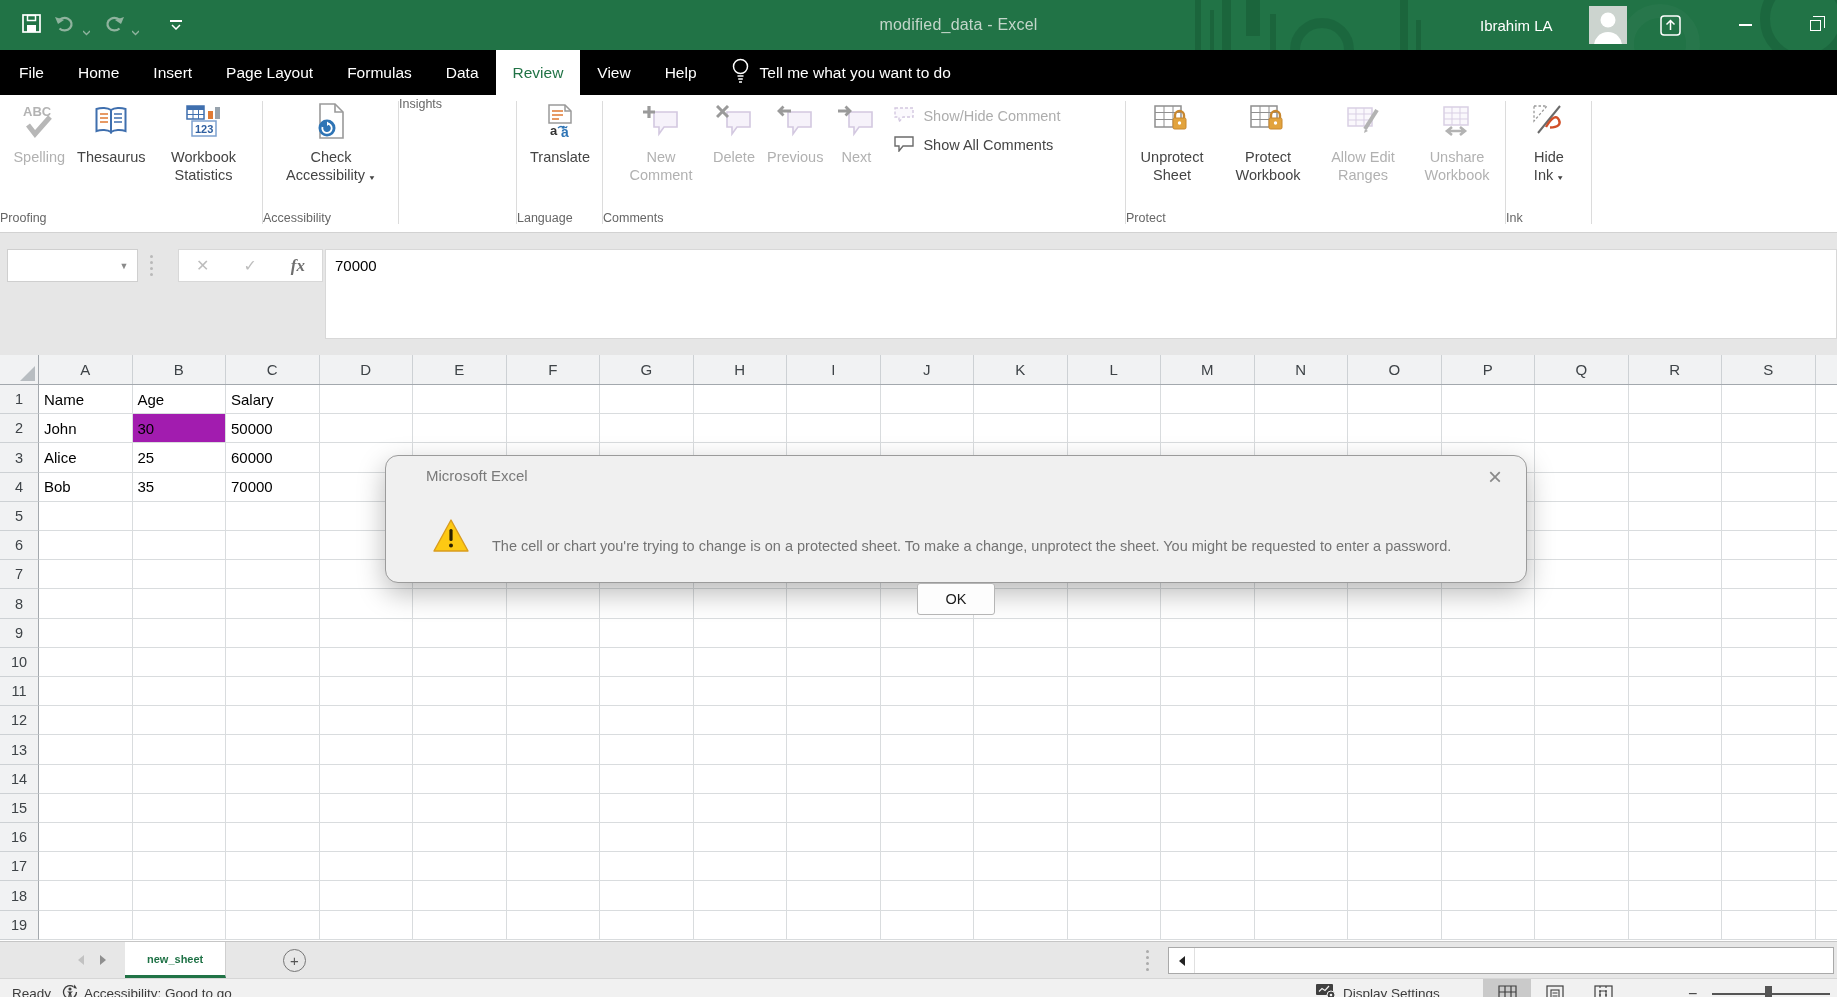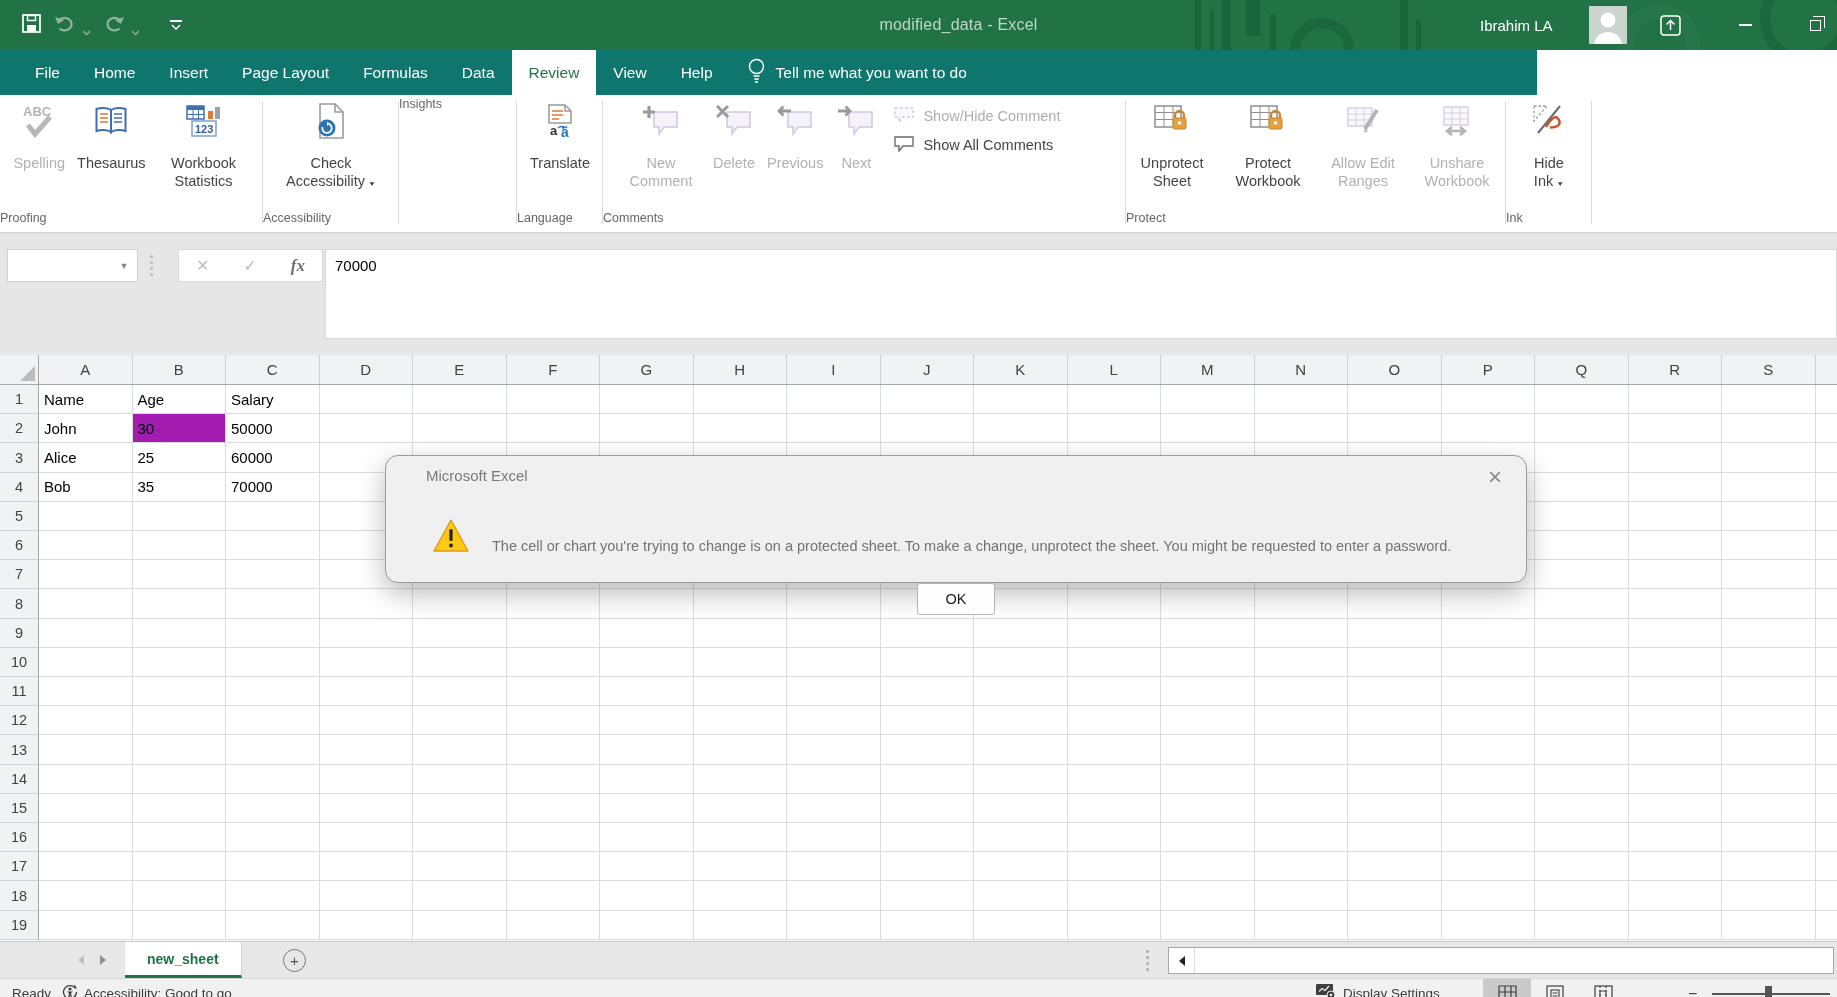--- a/index.html
+++ b/index.html
@@ -16,33 +16,33 @@
   .qat .chev{width:7px;height:7px;margin-left:-6px}
   .title-center{position:absolute;left:80px;right:0;top:0;height:50px;display:flex;align-items:center;justify-content:center;color:#c3d6ca;font-size:16px;letter-spacing:.2px;z-index:1}
   .account{position:absolute;left:1480px;top:0;height:50px;display:flex;align-items:center;color:#fff;font-size:15px;z-index:2}
   .avatar{position:absolute;left:1589px;top:6px;width:38px;height:38px;background:#ccd4cf;overflow:hidden;z-index:2}
   .winbtn{position:absolute;top:0;height:50px;display:flex;align-items:center;justify-content:center;width:34px;z-index:2}
   .restore-glyph{width:11px;height:11px;border:1.5px solid #fff;position:relative;background:#217346}
   .restore-glyph::before{content:"";position:absolute;left:2px;top:-5px;width:11px;height:11px;border:1.5px solid #fff;border-bottom:none;border-left:none}
   .min-glyph{width:13px;height:1.8px;background:#fff}
 
   
-  .tabsrow{position:absolute;left:0;top:50px;width:1537px;height:45px;background:#0f766e;display:flex;align-items:stretch;padding-left:18px;z-index:4}
+  .tabsrow{position:absolute;left:0;top:50px;width:1837px;height:45px;background:#000000;display:flex;align-items:stretch;padding-left:2px;z-index:4}
   .tab{display:flex;align-items:center;padding:0 17px;color:#fff;font-size:15.5px;cursor:default}
   .tab.active{background:#fff;color:#217346}
   .tellme{display:flex;align-items:center;gap:11px;padding:0 18px;color:#fff;font-size:15.5px}
 
   
   .ribbon{position:absolute;left:0;top:95px;width:1837px;height:138px;background:#fff;border-bottom:1px solid #d2d2d2;display:flex;z-index:3}
   .rgroup{position:relative;display:flex;flex-direction:column;flex:0 0 auto}
   .rgroup::after{content:"";position:absolute;right:0;top:6px;bottom:8px;width:1px;background:#dcdcdc}
   .rbtns{flex:1;display:flex;justify-content:center;align-items:flex-start;padding-top:3px}
   .rgl{height:23px;font-size:12.5px;color:#666;line-height:19px}
   .rbtn{display:flex;flex-direction:column;align-items:center;padding:4px 6px 0;min-width:54px}
-  .ric{height:37px;display:flex;align-items:center;justify-content:center;margin-bottom:16px}
+  .ric{height:37px;display:flex;align-items:center;justify-content:center;margin-bottom:10px}
   .rlabel{font-size:14.5px;color:#444;text-align:center;line-height:17.5px}
   .rbtn.disabled .rlabel{color:#b1b1b1}
   .dd{display:inline-block;font-size:8px;margin-left:3px;transform:scaleY(.8)}
   .cs-col{display:flex;flex-direction:column;gap:9px;padding:8px 4px 0 10px}
   .cs-item{display:flex;align-items:center;gap:8px;font-size:14.5px;color:#444;white-space:nowrap}
   .cs-item.disabled{color:#adadad}
 
   
   .formularow{position:absolute;left:0;top:233px;width:1837px;height:122px;background:#e6e6e6;z-index:2}
   .namebox{position:absolute;left:7px;top:16px;width:131px;height:33px;background:#fff;border:1px solid #cfcfcf;display:flex;align-items:center}
@@ -74,21 +74,21 @@
   .dlg-msg{position:absolute;left:106px;top:81px;right:24px;font-size:14.5px;color:#737373;line-height:19px;white-space:nowrap;overflow:hidden}
   .dlg-warn{position:absolute;left:46px;top:62px}
   .dlg-ok{position:absolute;left:50%;transform:translateX(-50%);top:127px;width:78px;height:32px;background:#fdfdfd;border:1px solid #b6b6b6;border-radius:3px;font-size:14.5px;color:#1a1a1a;display:flex;align-items:center;justify-content:center}
 
   
   .sheetbar{position:absolute;left:0;top:941px;width:1837px;height:37px;background:#e7e7e7;border-top:1px solid #c6c6c6;z-index:2}
   .navarrows{position:absolute;left:78px;top:0;height:100%;display:flex;align-items:center;gap:16px}
   .tri{width:0;height:0;border-top:5px solid transparent;border-bottom:5px solid transparent}
   .tri.left{border-right:6px solid #c2c2c2}
   .tri.right{border-left:6px solid #8f8f8f}
-  .sheettab{position:absolute;left:125px;top:0;height:100%;background:#fff;border-right:1px solid #cfcfcf;border-bottom:3px solid #217346;display:flex;align-items:center;padding:0 22px;font-size:14px;font-weight:bold;color:#1f7246}
+  .sheettab{position:absolute;left:125px;top:0;height:100%;background:#fff;border-right:1px solid #cfcfcf;border-bottom:3px solid #217346;display:flex;align-items:center;padding:0 22px;font-size:11px;font-weight:bold;color:#1f7246}
   .addsheet{position:absolute;left:283px;top:7px;width:23px;height:23px;border:1.5px solid #767676;border-radius:50%;display:flex;align-items:center;justify-content:center;color:#555;font-size:15px;line-height:1}
   .hgrip{position:absolute;left:1146px;top:8px;display:flex;flex-direction:column;gap:3px}
   .hgrip i{width:3px;height:3px;border-radius:50%;background:#ababab}
   .hscroll{position:absolute;left:1168px;top:5px;width:666px;height:27px;background:#fff;border:1px solid #a9a9a9;display:flex;align-items:stretch}
   .harrow{width:26px;display:flex;align-items:center;justify-content:center;border-right:1px solid #e0e0e0}
   .harrow .tri.left{border-right-color:#222;border-top-width:5px;border-bottom-width:5px}
 
   
   .statusbar{position:absolute;left:0;top:978px;width:1837px;height:30px;background:#f1f1f1;border-top:1px solid #d6d6d6;font-size:13.5px;color:#3c3c3c;z-index:2}
   .sb-ready{position:absolute;left:12px;top:7px}

